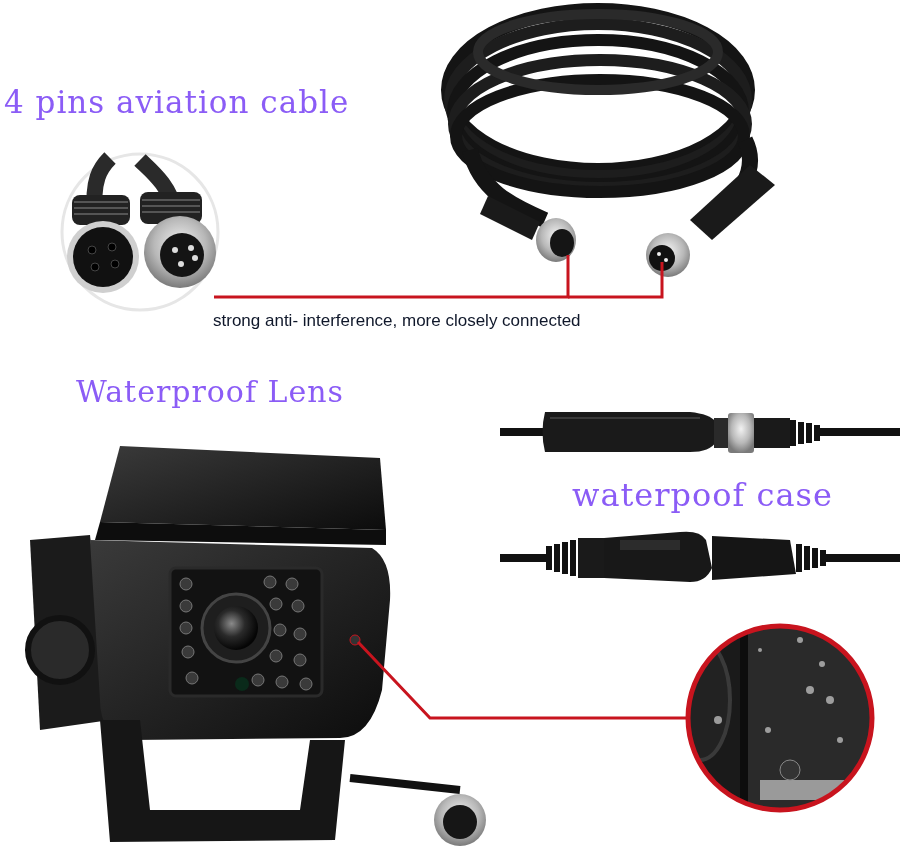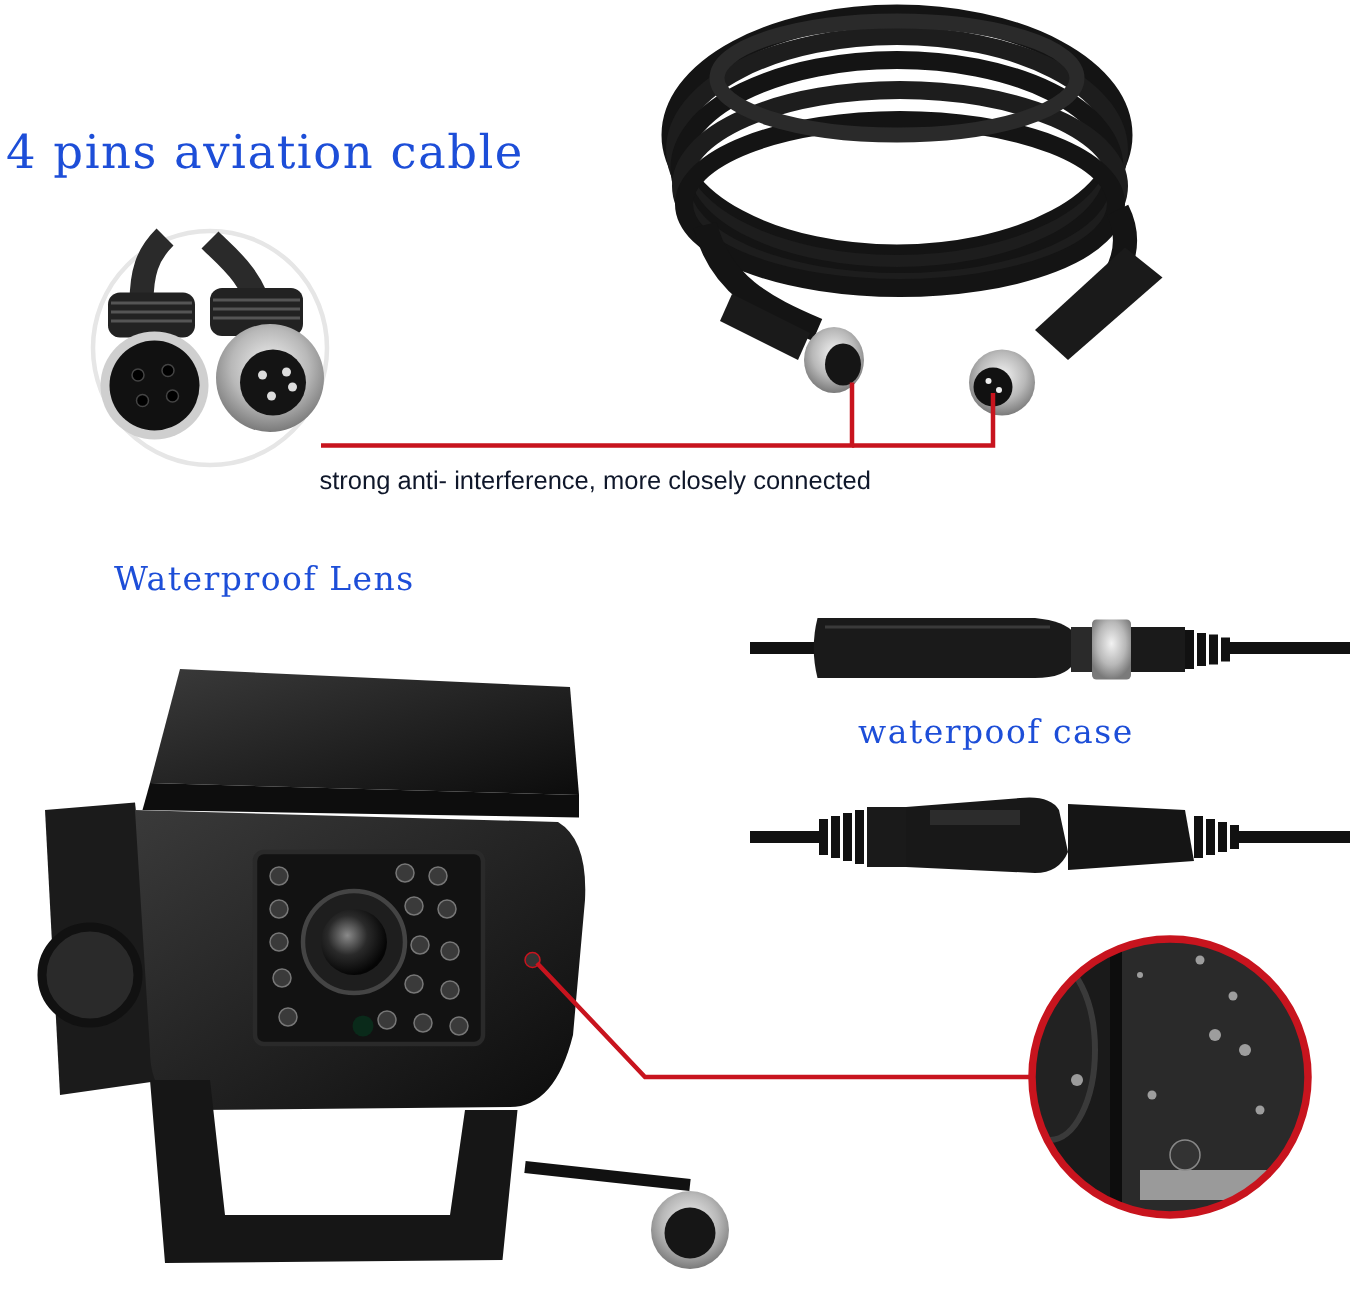--- a/index.html
+++ b/index.html
@@ -1,17 +1,17 @@
 <!DOCTYPE html>
 <html><head>
 <meta charset="utf-8">
 <style>
   html, body { margin:0; padding:0; background:#ffffff; }
   body { width:900px; height:864px; position:relative; overflow:hidden; font-family:"Liberation Sans", sans-serif; }
-  .serif-label { position:absolute; font-family:"DejaVu Serif","Liberation Serif", serif; color:#1d4ed8; letter-spacing:1px; white-space:nowrap; }
+  .serif-label { position:absolute; font-family:"DejaVu Serif","Liberation Serif", serif; color:#8b5cf6; letter-spacing:1px; white-space:nowrap; }
   .sans-label { position:absolute; font-family:"Liberation Sans","DejaVu Sans", sans-serif; color:#0f172a; white-space:nowrap; }
   svg { position:absolute; left:0; top:0; }
 </style>
 </head>
 <body>
 
 <svg width="900" height="864" viewBox="0 0 900 864">
   <defs>
     <radialGradient id="metal" cx="50%" cy="40%" r="60%">
       <stop offset="0%" stop-color="#f2f2f2"></stop>
@@ -186,15 +186,15 @@
       </g>
     </g>
     <circle cx="780" cy="718" r="92" fill="none" stroke="#c8141e" stroke-width="5"></circle>
   </g>
 </svg>
 
 <div class="serif-label" style="left:4px; top:84px; font-size:31px;">4 pins aviation cable</div>
 
 <div class="sans-label" style="left:213px; top:311px; font-size:17px;">strong anti- interference, more closely connected</div>
 
-<div class="serif-label" style="left:76px; top:374px; font-size:22px;">Waterproof Lens</div>
-
-<div class="serif-label" style="left:572px; top:476px; font-size:22px;text-align:center;">waterpoof case</div>
+<div class="serif-label" style="left:76px; top:374px; font-size:30px;">Waterproof Lens</div>
+
+<div class="serif-label" style="left:572px; top:476px; font-size:32px;text-align:center;">waterpoof case</div>
 
 </body></html>

